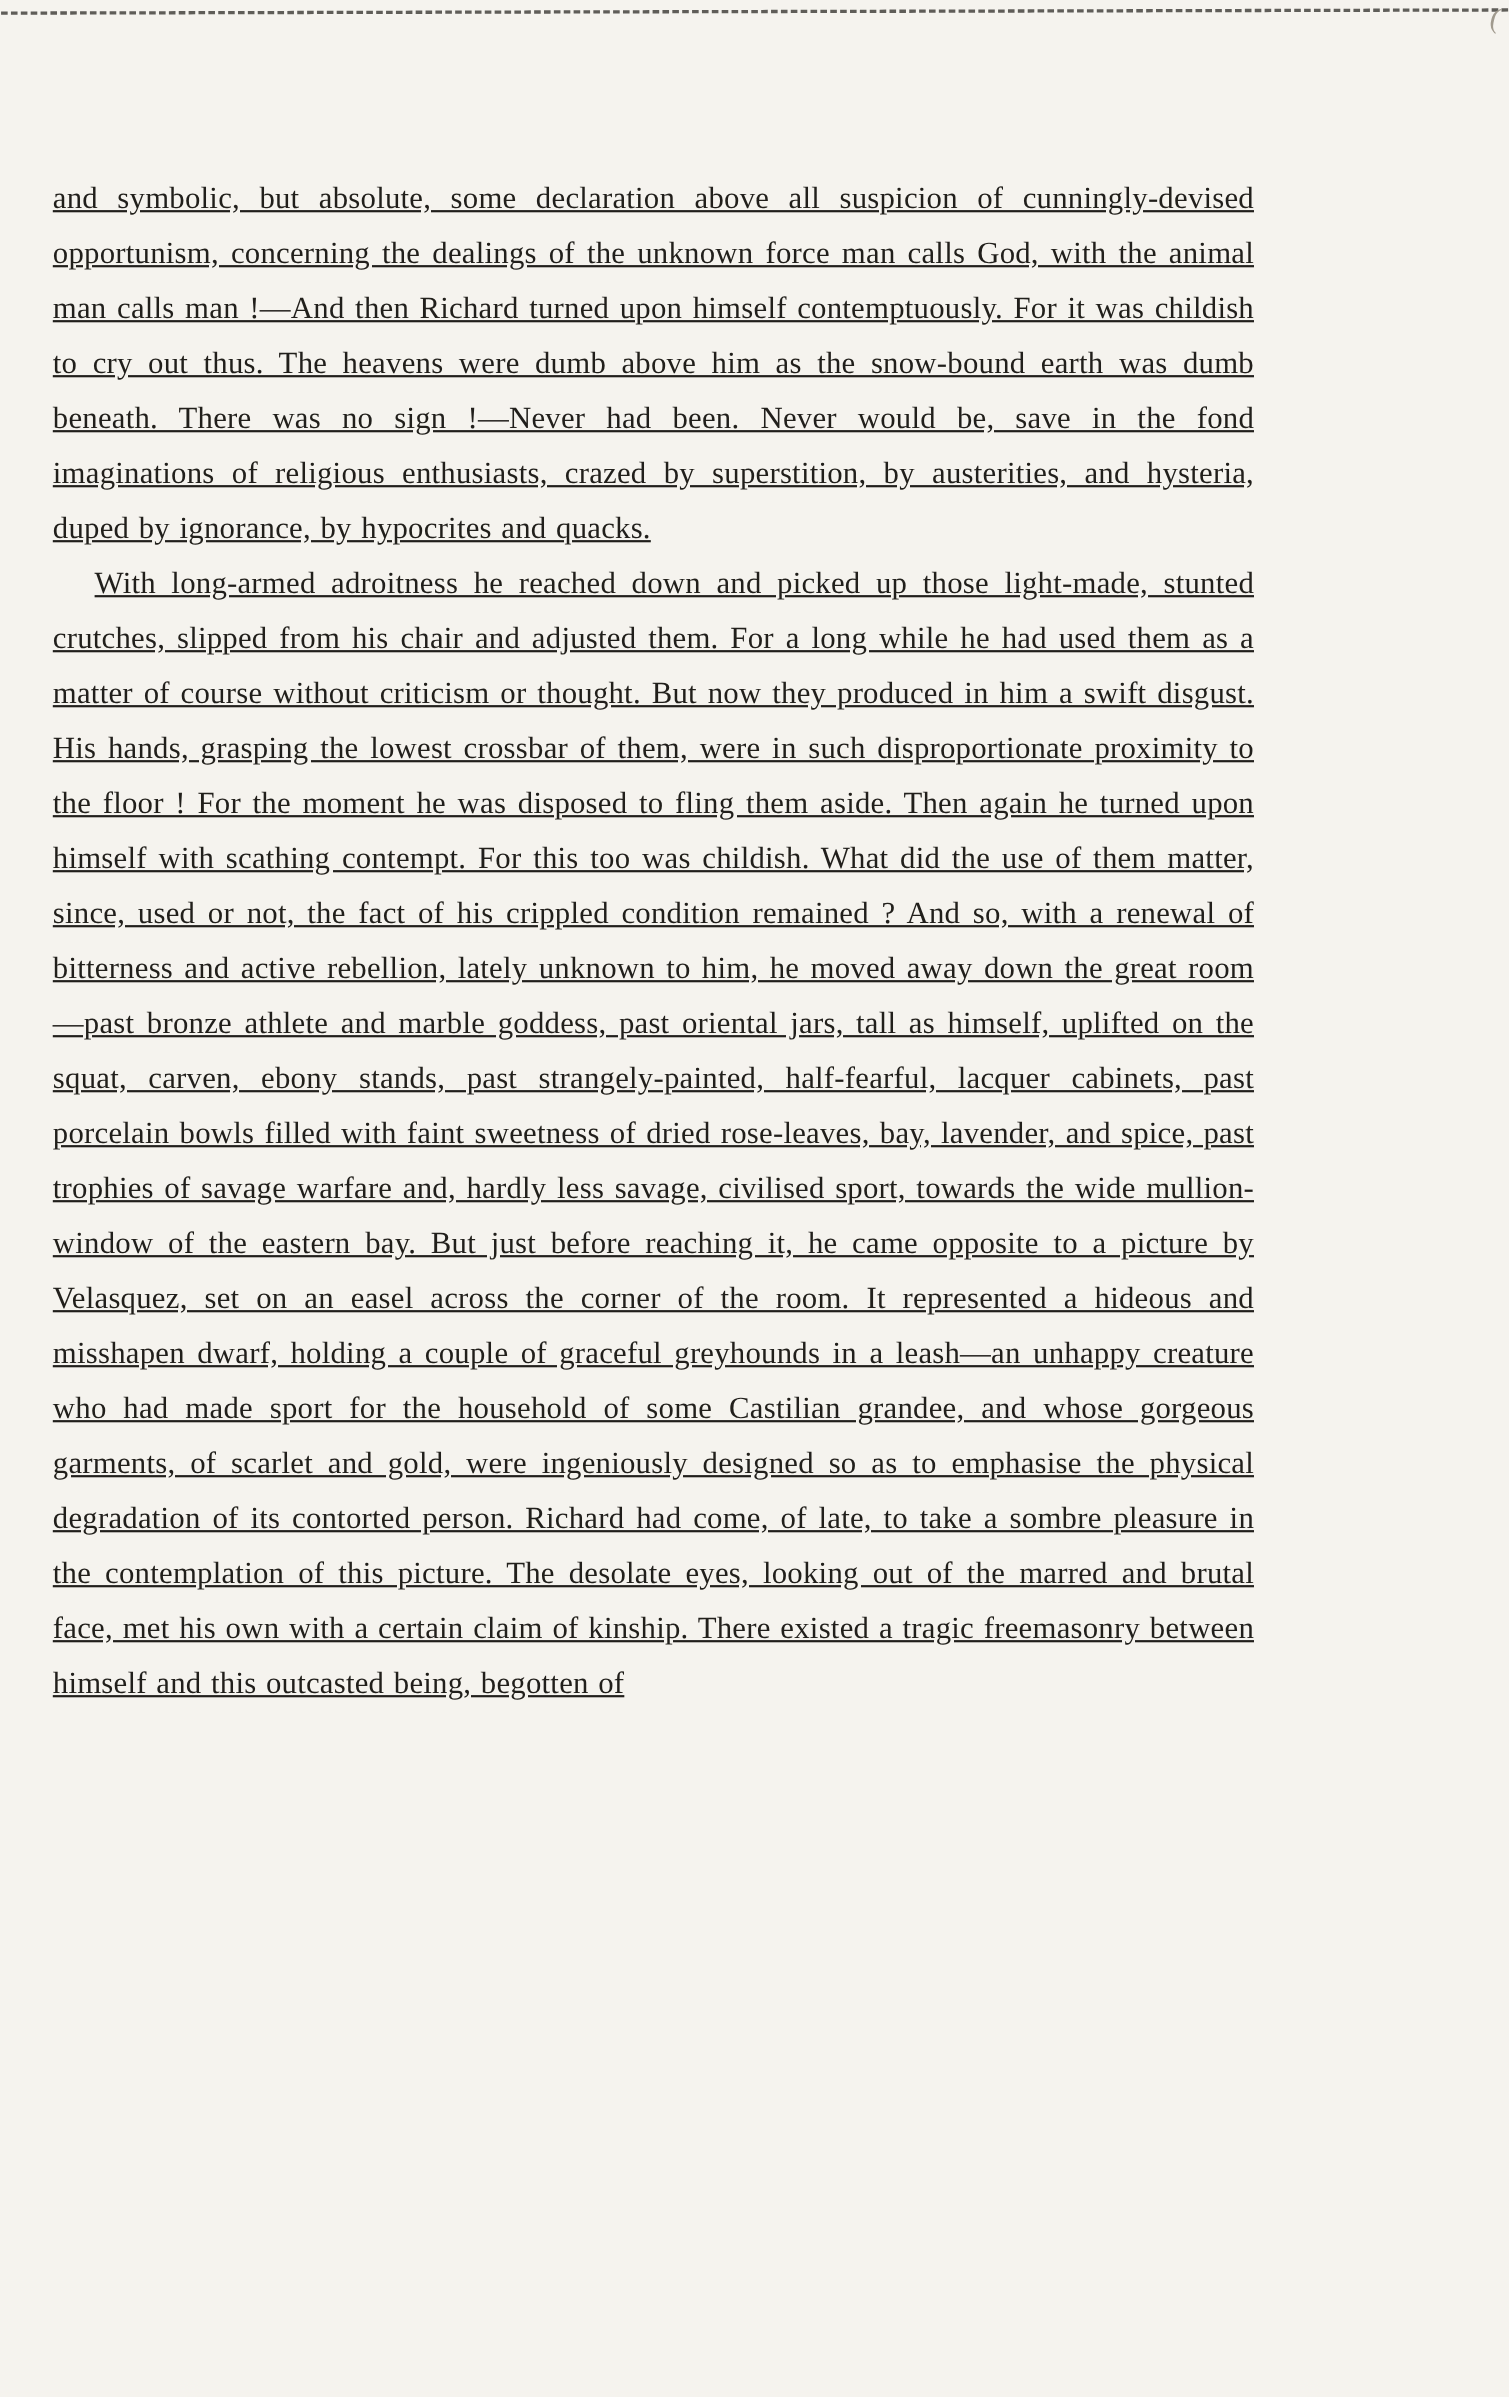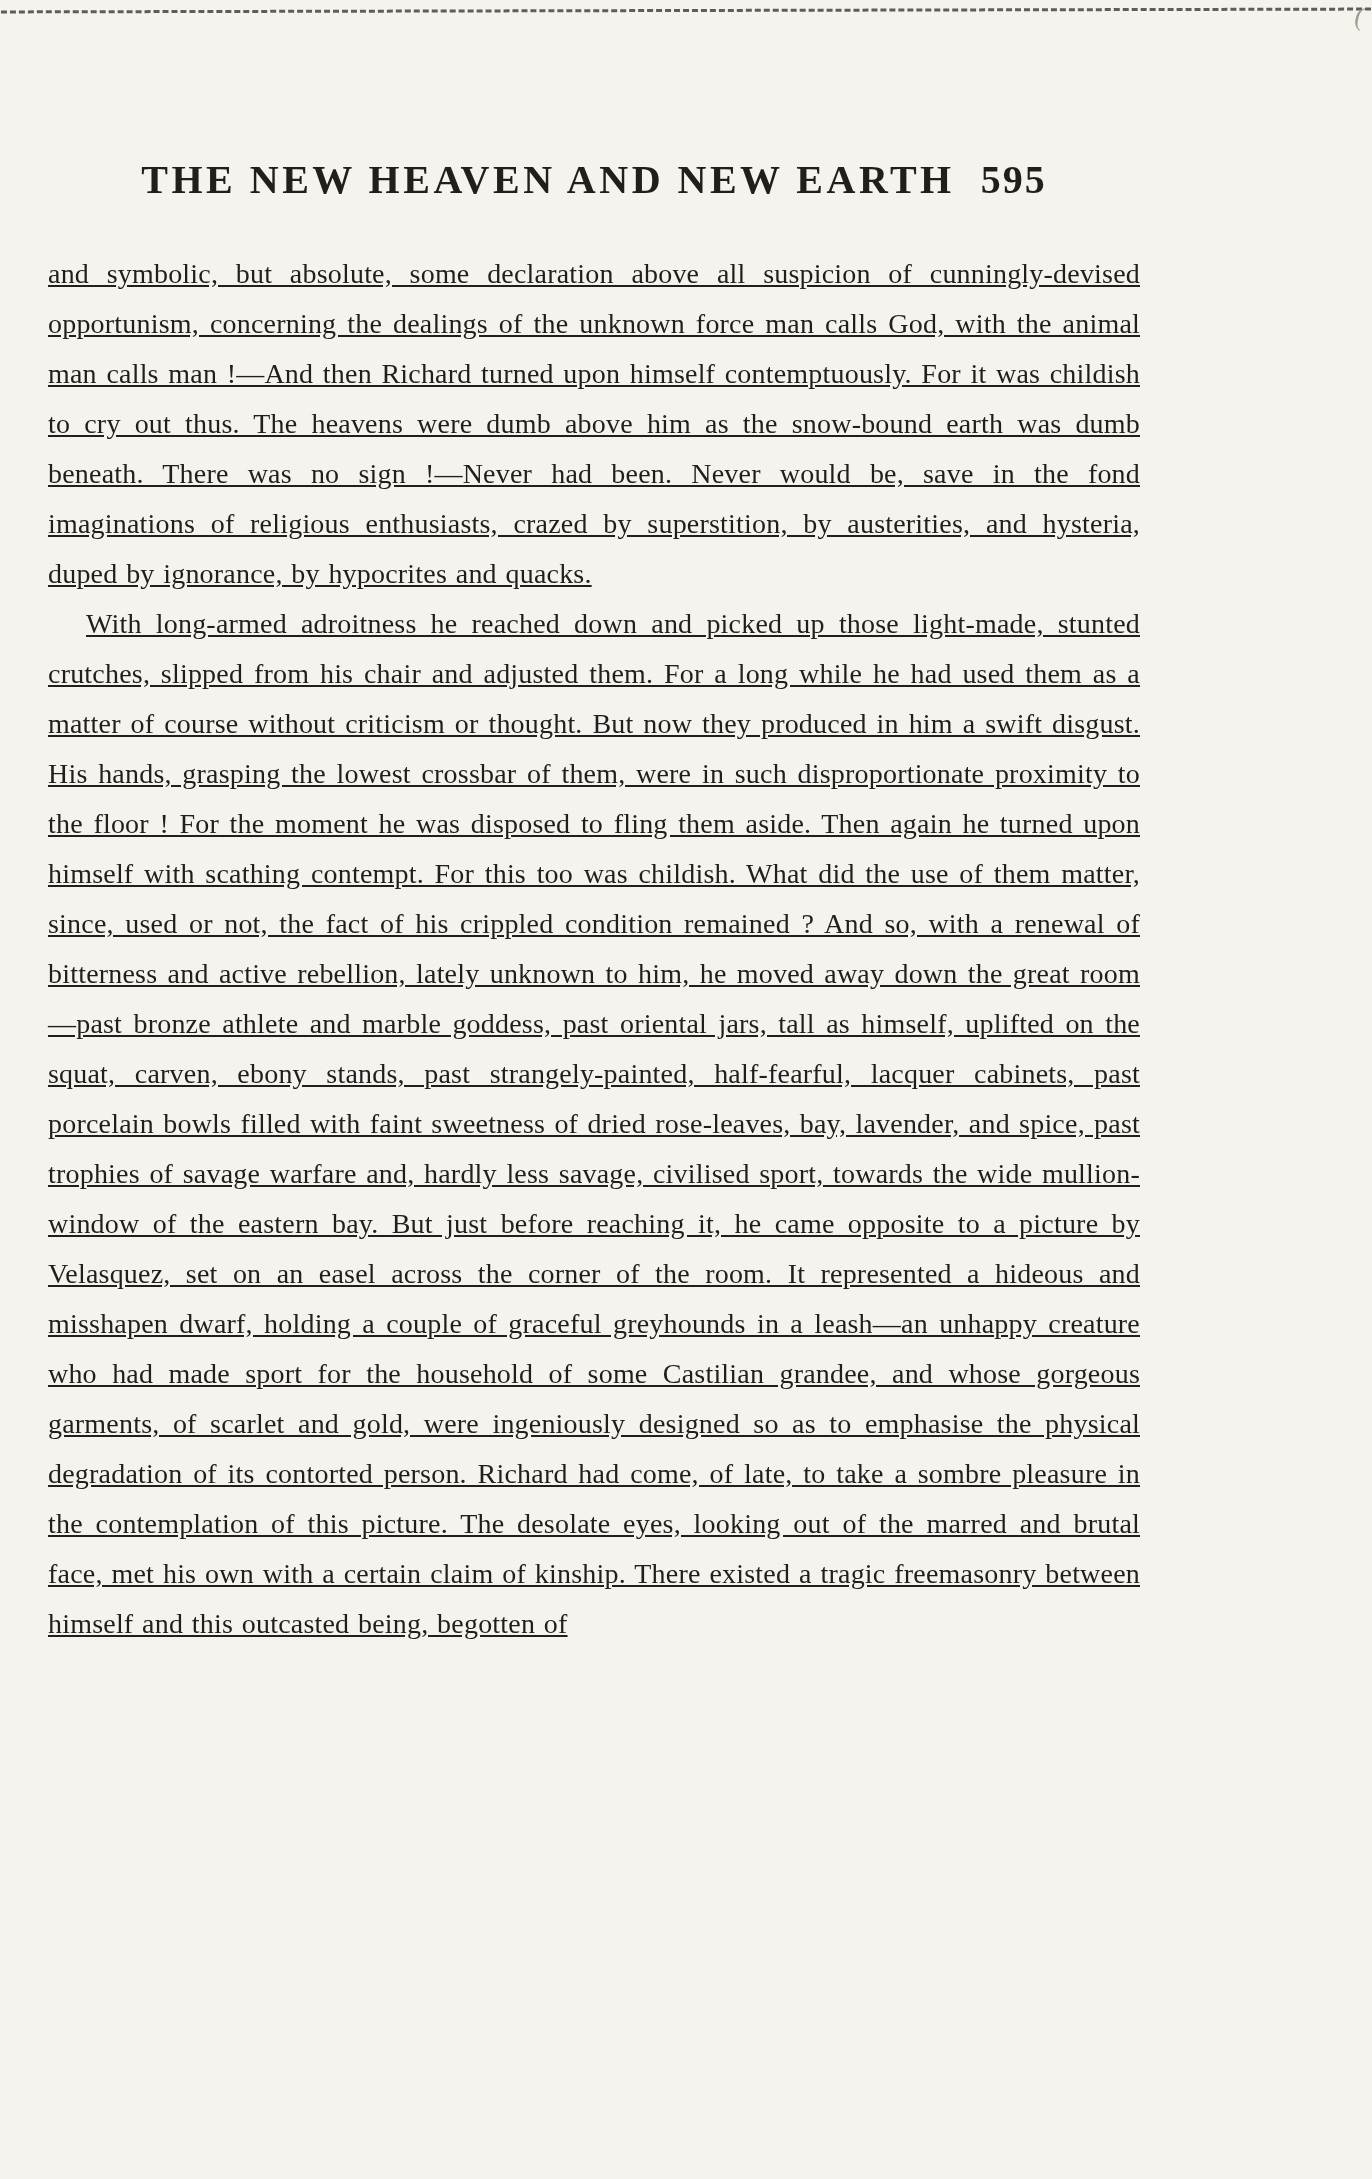--- a/index.html
+++ b/index.html
@@ -75,22 +75,18 @@
 </style>
 </head>
 <body>
 
 <div class="scan-edge"></div>
 
 <span class="corner-mark">(</span>
 
 <div class="text-block">
 
-  <h1 class="page-head">
-    <span>THE NEW HEAVEN AND NEW EARTH</span>
-    <span class="pagenum">595</span>
-  </h1>
 
   <p class="body-para continuation">and symbolic, but absolute, some declaration above all suspicion of cunningly-devised opportunism, concerning the dealings of the unknown force man calls God, with the animal man calls man !—And then Richard turned upon himself contemptuously. For it was childish to cry out thus. The heavens were dumb above him as the snow-bound earth was dumb beneath. There was no sign !—Never had been. Never would be, save in the fond imaginations of religious enthusiasts, crazed by superstition, by austerities, and hysteria, duped by ignorance, by hypocrites and quacks.</p>
 
   <p class="body-para">With long-armed adroitness he reached down and picked up those light-made, stunted crutches, slipped from his chair and adjusted them. For a long while he had used them as a matter of course without criticism or thought. But now they produced in him a swift disgust. His hands, grasping the lowest crossbar of them, were in such disproportionate proximity to the floor ! For the moment he was disposed to fling them aside. Then again he turned upon himself with scathing contempt. For this too was childish. What did the use of them matter, since, used or not, the fact of his crippled condition remained ? And so, with a renewal of bitterness and active rebellion, lately unknown to him, he moved away down the great room—past bronze athlete and marble goddess, past oriental jars, tall as himself, uplifted on the squat, carven, ebony stands, past strangely-painted, half-fearful, lacquer cabinets, past porcelain bowls filled with faint sweetness of dried rose-leaves, bay, lavender, and spice, past trophies of savage warfare and, hardly less savage, civilised sport, towards the wide mullion-window of the eastern bay. But just before reaching it, he came opposite to a picture by Velasquez, set on an easel across the corner of the room. It represented a hideous and misshapen dwarf, holding a couple of graceful greyhounds in a leash—an unhappy creature who had made sport for the household of some Castilian grandee, and whose gorgeous garments, of scarlet and gold, were ingeniously designed so as to emphasise the physical degradation of its contorted person. Richard had come, of late, to take a sombre pleasure in the contemplation of this picture. The desolate eyes, looking out of the marred and brutal face, met his own with a certain claim of kinship. There existed a tragic freemasonry between himself and this outcasted being, begotten of</p>
 
 </div>
 
 </body></html>

